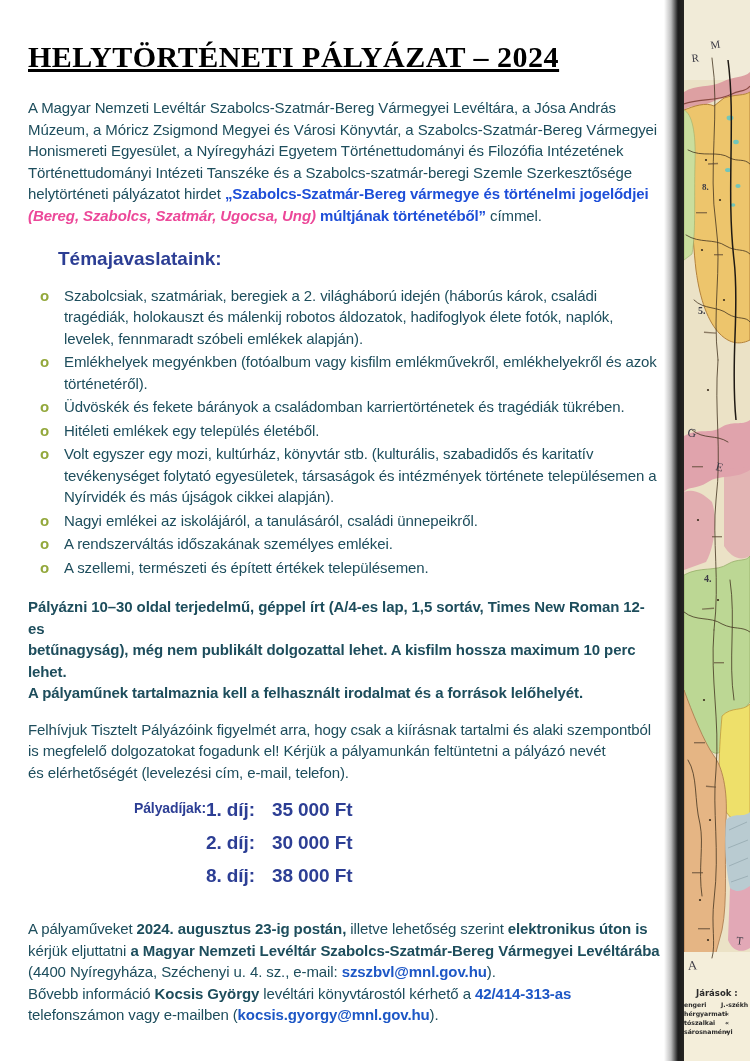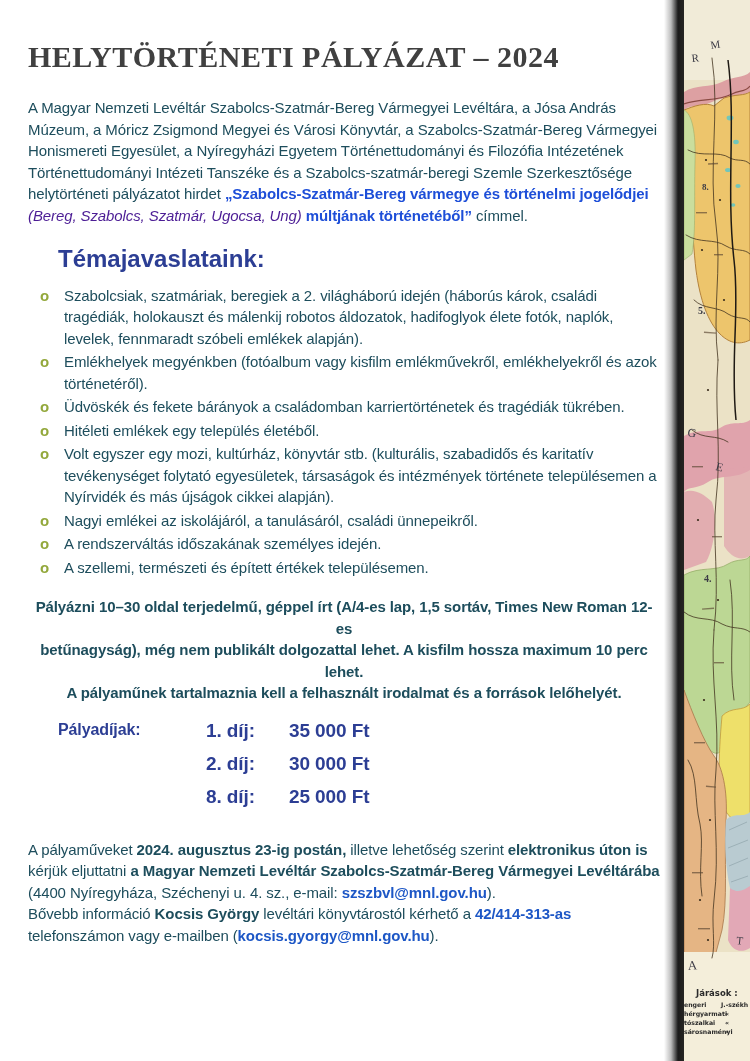--- a/index.html
+++ b/index.html
@@ -8,48 +8,48 @@
     background:#ffffff;
     font-family:"Liberation Sans", sans-serif;
     -webkit-font-smoothing:antialiased;
   }
   .content{
     position:absolute;left:28px;top:0;width:632px;
     color:#1d4d5c;font-size:15px;line-height:21.5px;letter-spacing:-0.1px;
   }
   .doc-title{
     font-family:"Liberation Serif", serif;
-    font-weight:bold;color:#404040;font-size:30px;line-height:34px;
-    letter-spacing:0.5px;margin:40px 0 23px 0;
+    font-weight:bold;color:#000000;font-size:30px;line-height:34px;
+    letter-spacing:0.5px;margin:40px 0 23px 0;text-decoration:underline;
   }
   p{margin:0 0 15px 0;}
   .prelines{white-space:pre-line;}
   .quote-b{color:#1d4ed8;font-weight:bold;}
-  .quote-i{color:#4c1d95;font-weight:normal;font-style:italic;}
+  .quote-i{color:#ec4899;font-weight:bold;font-style:italic;}
   .topics-heading{
-    color:#2c3e94;font-weight:bold;font-size:24px;
+    color:#2c3e94;font-weight:bold;font-size:19px;
     margin:22px 0 15px 30px;letter-spacing:0;
   }
   .bullet-list{margin:0 0 18px 0;}
   .bullet-item{display:flex;margin:0 0 2px 0;}
   .bullet-marker{
     width:24px;flex:0 0 24px;margin-left:12px;
     color:#93a83c;font-weight:bold;
   }
   .bullet-text{flex:1;}
-  .bold-para{font-weight:bold;text-align:center;}
+  .bold-para{font-weight:bold;}
   .prizes{display:flex;margin:6px 0 20px 0;}
   .prizes-heading{
-    color:#2c3e94;font-weight:bold;font-size:16px;
-    margin-left:30px;width:148px;flex:0 0 148px;
+    color:#2c3e94;font-weight:bold;font-size:14px;
+    margin-left:30px;width:148px;flex:0 0 148px;text-align:right;
   }
   .prize-rows{padding-top:1px;}
   .prize-row{display:flex;margin-bottom:11px;color:#2c3e94;font-weight:bold;font-size:19px;line-height:22px;}
   .prize-label{width:52px;flex:0 0 52px;}
-  .prize-value{margin-left:31px;}
+  .prize-value{margin-left:14px;}
   .blue-link{color:#1d57c6;font-weight:bold;text-decoration:none;}
   b, strong{font-weight:bold;}
   .edge-shadow{
     position:absolute;left:664px;top:0;width:20px;height:1061px;
     background:linear-gradient(to right,#ffffff 0%,#bdbdbd 35%,#1b1b1b 70%,#262523 100%);
   }
   .map-strip{position:absolute;left:684px;top:0;width:66px;height:1061px;}
   .maplet{font-family:"Liberation Serif", serif;fill:#3c3b45;}
   .legend-t{font-family:"DejaVu Sans", sans-serif;font-weight:bold;fill:#2a2a2a;}
 </style>
@@ -84,48 +84,51 @@
     <div class="bullet-item">
         <span class="bullet-marker">o</span>
         <span class="bullet-text">Volt egyszer egy mozi, kultúrház, könyvtár stb. (kulturális, szabadidős és karitatív tevékenységet folytató egyesületek, társaságok és intézmények története településemen a Nyírvidék és más újságok cikkei alapján).</span>
       </div>
     <div class="bullet-item">
         <span class="bullet-marker">o</span>
         <span class="bullet-text">Nagyi emlékei az iskolájáról, a tanulásáról, családi ünnepeikről.</span>
       </div>
     <div class="bullet-item">
         <span class="bullet-marker">o</span>
-        <span class="bullet-text">A rendszerváltás időszakának személyes idején.</span>
+        <span class="bullet-text">A rendszerváltás időszakának személyes emlékei.</span>
       </div>
     <div class="bullet-item">
         <span class="bullet-marker">o</span>
         <span class="bullet-text">A szellemi, természeti és épített értékek településemen.</span>
       </div>
   </div>
 
 
   <p class="bold-para prelines">Pályázni 10–30 oldal terjedelmű, géppel írt (A/4-es lap, 1,5 sortáv, Times New Roman 12-es
 betűnagyság), még nem publikált dolgozattal lehet. A kisfilm hossza maximum 10 perc lehet.
 A pályaműnek tartalmaznia kell a felhasznált irodalmat és a források lelőhelyét.</p>
 
+  <p class="prelines">Felhívjuk Tisztelt Pályázóink figyelmét arra, hogy csak a kiírásnak tartalmi és alaki szempontból
+is megfelelő dolgozatokat fogadunk el! Kérjük a pályamunkán feltüntetni a pályázó nevét
+és elérhetőségét (levelezési cím, e-mail, telefon).</p>
 
   <div class="prizes">
     <div class="prizes-heading">Pályadíjak:</div>
     <div class="prize-rows">
       <div class="prize-row">
           <span class="prize-label">1. díj:</span>
           <span class="prize-value">35 000 Ft</span>
         </div>
       <div class="prize-row">
           <span class="prize-label">2. díj:</span>
           <span class="prize-value">30 000 Ft</span>
         </div>
       <div class="prize-row">
           <span class="prize-label">8. díj:</span>
-          <span class="prize-value">25 000 Ft</span>
+          <span class="prize-value">38 000 Ft</span>
         </div>
     </div>
   </div>
 
   <p><span>A pályaműveket </span><b>2024. augusztus 23-ig postán,</b><span> illetve lehetőség szerint </span><b>elektronikus úton is</b><br><span>kérjük eljuttatni </span><b>a Magyar Nemzeti Levéltár Szabolcs-Szatmár-Bereg Vármegyei Levéltárába</b><br><span>(4400 Nyíregyháza, Széchenyi u. 4. sz., e-mail: </span><a href="#" class="blue-link">szszbvl@mnl.gov.hu</a><span>).</span><br><span>Bővebb információ </span><b>Kocsis György</b><span> levéltári könyvtárostól kérhető a </span><span class="blue-link">42/414-313-as</span><span> telefonszámon vagy e-mailben (</span><a href="#" class="blue-link">kocsis.gyorgy@mnl.gov.hu</a><span>).</span></p>
 
 </div>
 
 <div class="edge-shadow"></div>
 

